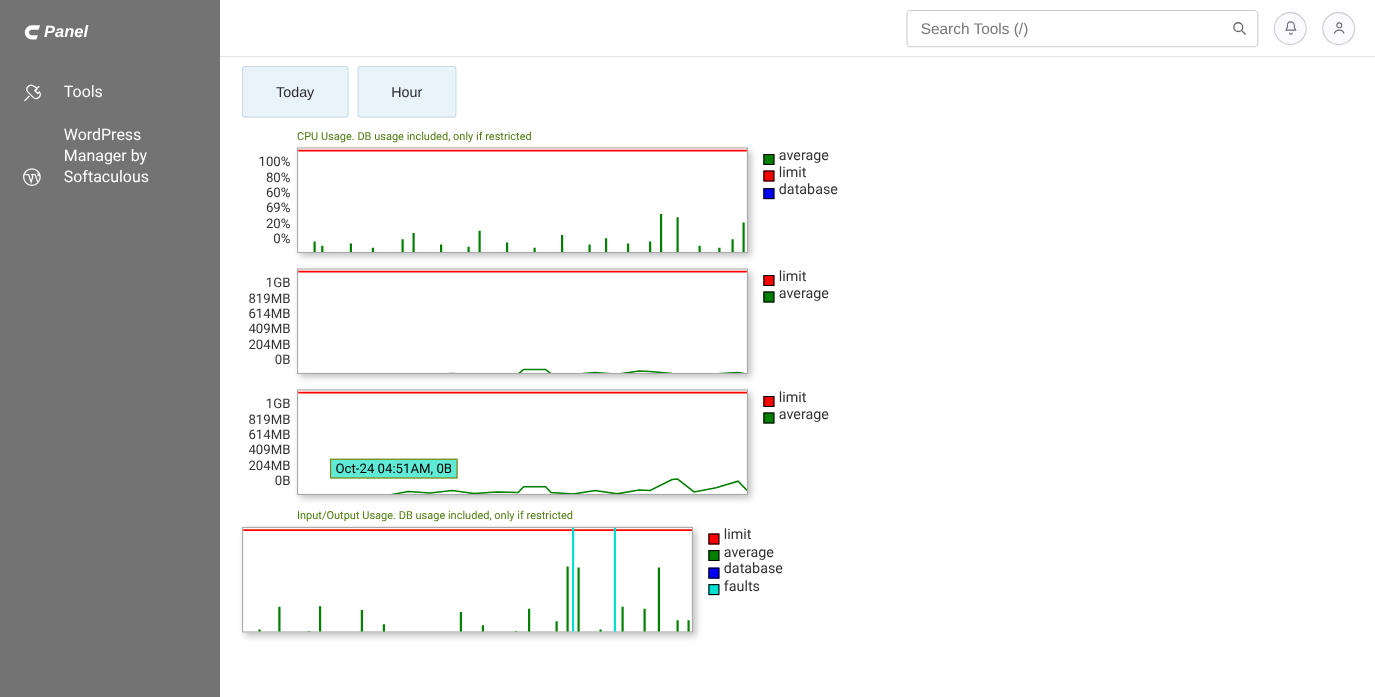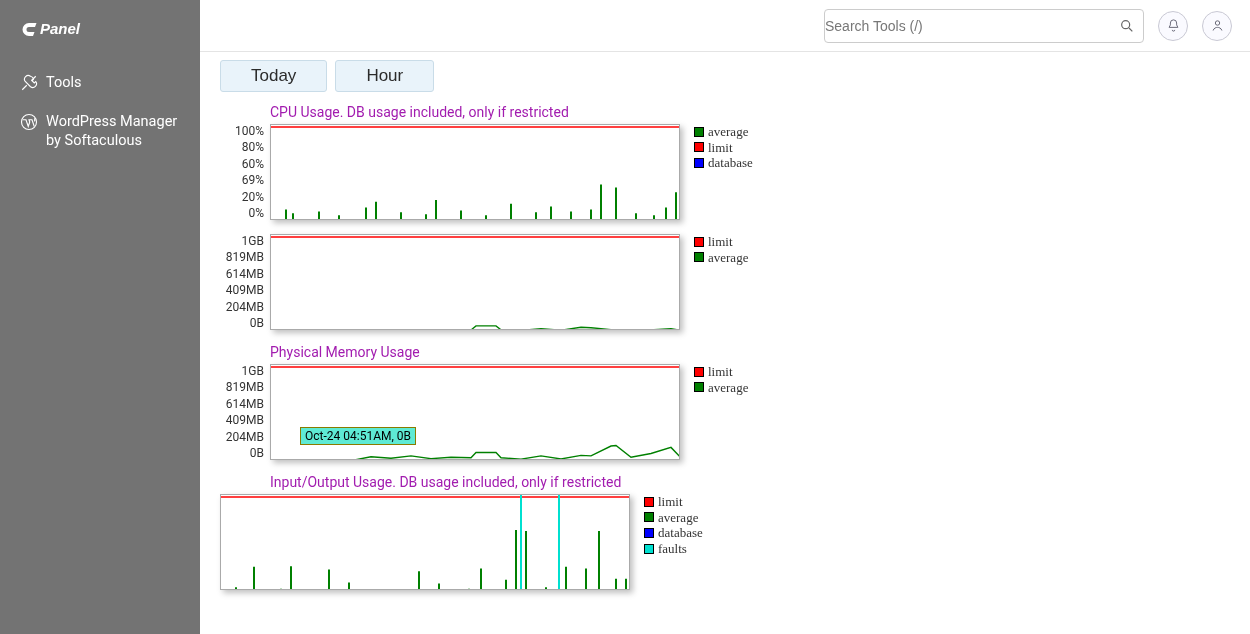--- a/index.html
+++ b/index.html
@@ -3,51 +3,51 @@
 <meta charset="utf-8">
 <style>
   * { box-sizing: border-box; margin: 0; padding: 0; }
   html, body { height: 100%; font-family: -apple-system, BlinkMacSystemFont, "Segoe UI", Roboto, sans-serif; font-size: 14px; color: #333; background: #fff; }
   body { display: flex; }
 
   
   .sidebar { width: 200px; background: #737373; color: #fff; padding: 18px 0 0 0; flex: 0 0 200px; }
   .logo { padding: 0 20px 20px 20px; }
   .logo svg { width: 100px; height: auto; fill: #fff; }
-  .nav-item { display: flex; align-items: flex-start; gap: 8px; padding: 10px 20px; color: #fff; font-size: 14.5px; cursor: pointer; line-height: 1.3; }
+  .nav-item { display: flex; align-items: flex-end; gap: 20px; padding: 10px 20px; color: #fff; font-size: 14.5px; cursor: pointer; line-height: 1.3; }
   .nav-item .nav-icon { width: 18px; height: 18px; flex: 0 0 18px; display: flex; align-items: center; justify-content: center; }
   .nav-item .nav-icon svg { width: 18px; height: 18px; fill: #fff; }
 
   
   .main { flex: 1; display: flex; flex-direction: column; min-width: 0; }
 
   
   .topbar { height: 52px; border-bottom: 1px solid #e4e4e4; display: flex; align-items: center; justify-content: flex-end; padding: 0 18px; gap: 14px; }
   .search-wrap { position: relative; width: 320px; }
-  .search-input { width: 100%; height: 34px; border: 1px solid #ccc; border-radius: 4px; padding: 0 34px 0 0; font-size: 14px; color: #c2410c; }
+  .search-input { width: 100%; height: 34px; border: 1px solid #ccc; border-radius: 4px; padding: 0 34px 0 12px; font-size: 14px; color: #c2410c; }
   .search-input::placeholder { color: #777; }
   .search-icon-btn { position: absolute; right: 6px; top: 50%; transform: translateY(-50%); width: 22px; height: 22px; display: flex; align-items: center; justify-content: center; color: #555; cursor: pointer; }
   .circle-btn { width: 30px; height: 30px; border: 1px solid #c9c9d4; border-radius: 50%; display: flex; align-items: center; justify-content: center; cursor: pointer; color: #6b6b7a; background: #fafaff; }
   .circle-btn svg { width: 15px; height: 15px; stroke: #6b6b7a; fill: none; stroke-width: 1.6; }
 
   
   .content { flex: 1; overflow: auto; padding: 0 20px 20px 20px; }
 
   .time-buttons { display: flex; gap: 8px; padding: 8px 0 12px 0; }
-  .time-btn { border: 1px solid #c9dce8; background: #e9f3fa; color: #2b2b2b; font-size: 17px; padding: 5px 30px; border-radius: 3px; cursor: pointer; }
+  .time-btn { border: 1px solid #c9dce8; background: #e9f3fa; color: #2b2b2b; font-size: 13px; padding: 15px 30px; border-radius: 3px; cursor: pointer; }
 
   
   .chart-block { margin-bottom: 14px; }
-  .chart-title { font-size: 14px; color: #a21caf; margin: 0 0 4px 50px; }
+  .chart-title { font-size: 10px; color: #4d7c0f; margin: 0 0 4px 50px; }
   .chart-row { display: flex; align-items: flex-start; }
-  .y-axis { width: 50px; text-align: right; padding-right: 6px; font-size: 12px; color: #333; display: flex; flex-direction: column; justify-content: space-between; }
+  .y-axis { width: 50px; text-align: right; padding-right: 6px; font-size: 12px; color: #333; display: flex; flex-direction: column; justify-content: center; }
   .plot-wrap { position: relative; }
   .plot { border: 1px solid #aaa; background: #fff; box-shadow: 3px 3px 6px rgba(0,0,0,0.25); display: block; }
   .legend { margin-left: 14px; font-size: 13px; color: #333; }
-  .legend-item { display: flex; align-items: center; gap: 4px; line-height: 1.2; font-family: Liberation Serif, serif; }
+  .legend-item { display: flex; align-items: flex-end; gap: 4px; line-height: 1.2; }
   .swatch { width: 10px; height: 10px; border: 1px solid #000; }
   .tooltip { position: absolute; background: #5eead4; border: 1px solid #8a7a00; font-size: 12px; padding: 1px 4px; color: #000; white-space: nowrap; }
 </style>
 </head>
 <body>
 
 <aside class="sidebar">
   <div class="logo">
     
     <svg viewBox="0 0 200 46">
@@ -189,21 +189,20 @@
                 <span>limit</span>
               </div>
               <div class="legend-item">
                 <span class="swatch" style="background: rgb(0, 128, 0);"></span>
                 <span>average</span>
               </div>
             </div>
           </div>
         </div>
         <div class="chart-block">
-          <div class="chart-title">Physical Memory Usage</div>
           <div class="chart-row">
             <div class="y-axis" style="height: 96px;">
               <span>1GB</span>
               <span>819MB</span>
               <span>614MB</span>
               <span>409MB</span>
               <span>204MB</span>
               <span>0B</span>
             </div>
             <div class="plot-wrap">

